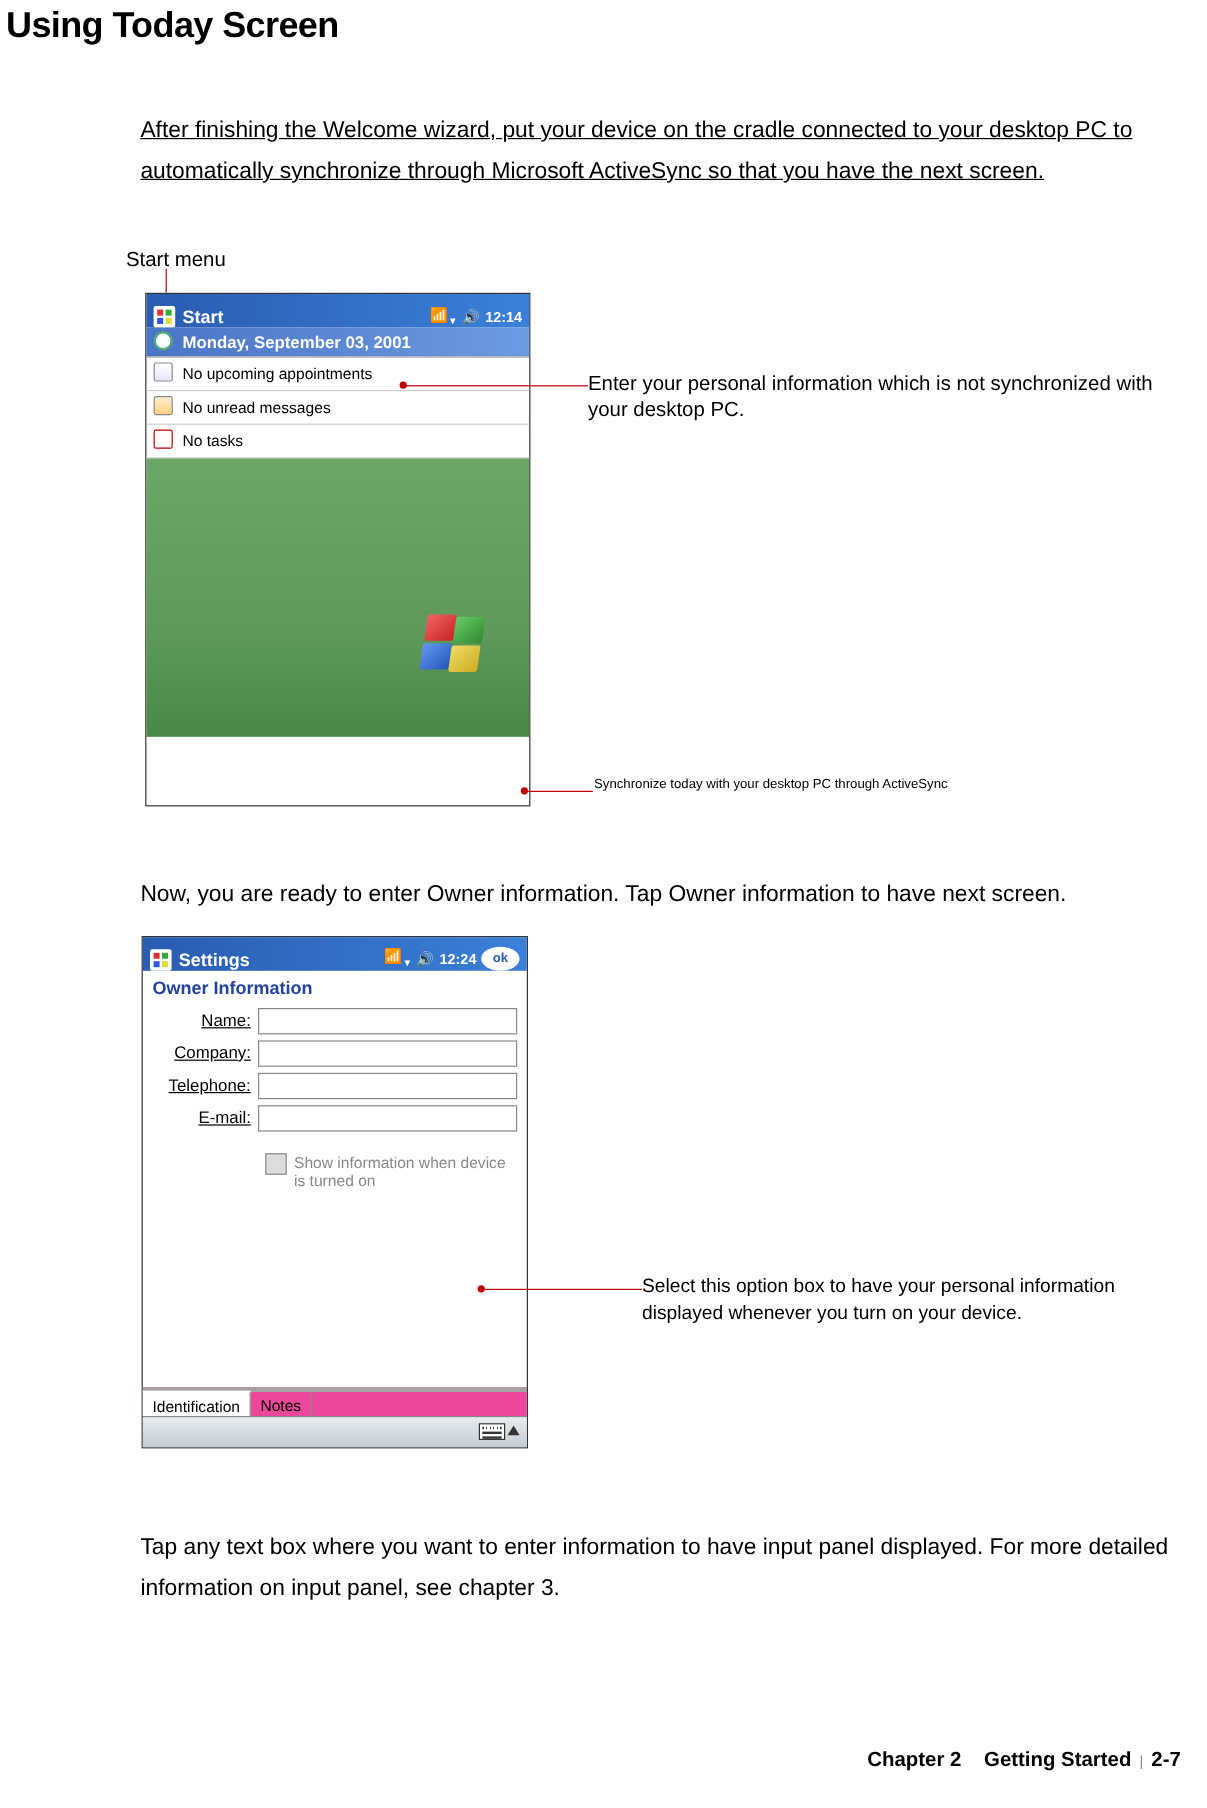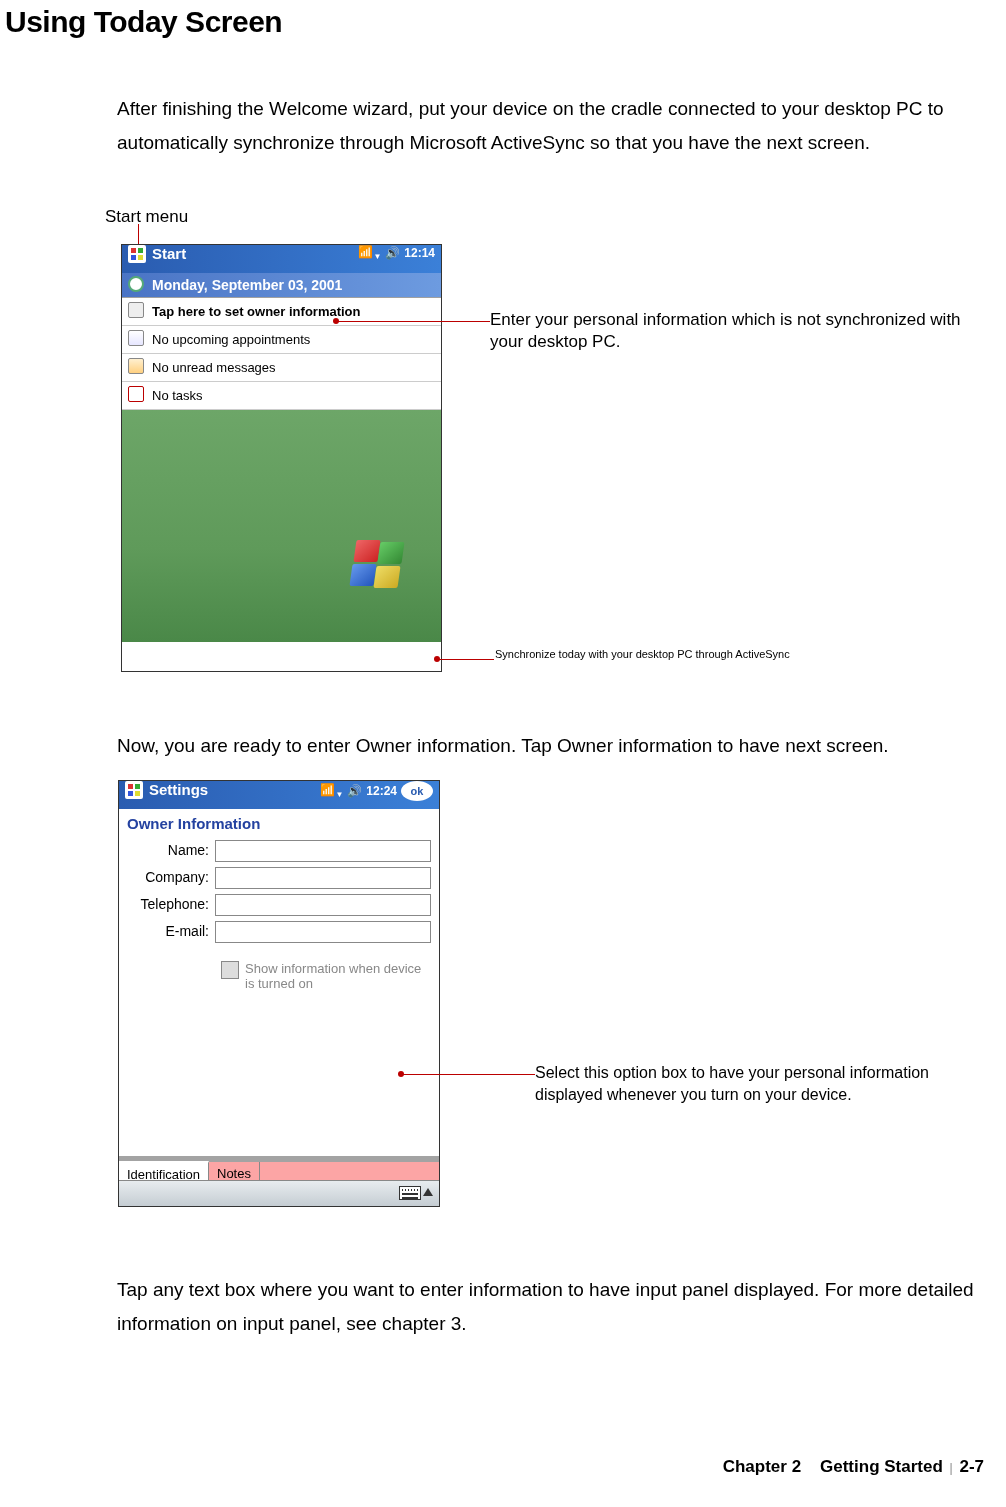--- a/index.html
+++ b/index.html
@@ -20,20 +20,21 @@
       left: 5px;
       letter-spacing: -0.5px;
     }
     .intro-para {
       position: absolute;
       top: 92px;
       left: 117px;
       width: 870px;
       font-size: 19px;
       line-height: 34px;
+      text-decoration: underline;
     }
     .label-start-menu {
       position: absolute;
       top: 207px;
       left: 105px;
       font-size: 17px;
     }
     .leader-start-menu {
       position: absolute;
       top: 224px;
@@ -49,21 +50,21 @@
       left: 121px;
       width: 321px;
       height: 428px;
       background: #fff;
       border: 1px solid #333;
     }
     .titlebar {
       background: linear-gradient(to right, #2a5cb0, #3b80d8);
       height: 28px;
       display: flex;
-      align-items: flex-start;
+      align-items: flex-end;
       color: #fff;
       font-weight: bold;
       font-size: 15px;
       padding: 0 6px;
       font-family: Tahoma, Arial, sans-serif;
     }
     .win-flag {
       width: 18px;
       height: 18px;
       background: #fff;
@@ -243,20 +244,21 @@
       padding: 6px 8px 4px;
     }
     .form-area {
       padding: 4px 8px;
     }
     .form-row {
       display: flex;
       margin-bottom: 5px;
       font-size: 14px;
       font-family: Tahoma, Arial, sans-serif;
+      text-decoration: underline;
     }
     .form-label {
       width: 88px;
       text-align: right;
       padding-right: 6px;
       padding-top: 2px;
     }
     .form-input {
       flex: 1;
       border: 1px solid #888;
@@ -279,25 +281,25 @@
       background: #ddd;
       margin-right: 6px;
       flex-shrink: 0;
     }
     .tabs-row {
       position: absolute;
       bottom: 26px;
       left: 0;
       width: 100%;
       height: 24px;
-      border-top: 6px solid #a3a3a3;
+      border-top: 4px solid #a3a3a3;
       display: flex;
       font-size: 13px;
       font-family: Tahoma, Arial, sans-serif;
-      background: #fca5a5;
+      background: #ec4899;
     }
     .tab {
       padding: 4px 8px;
       border-right: 1px solid #888;
     }
     .tab.active { background: #fff; border-top: 2px solid #fff; margin-top: -1px; }
     .kbd-bar {
       position: absolute;
       bottom: 0; left: 0;
       width: 100%;
@@ -404,24 +406,20 @@
     <span class="title-text">Start</span>
     <span class="status-icons">
       <span>📶<sub class="sig-off"></sub></span>
       <span>🔊</span>
       <span>12:14</span>
     </span>
   </div>
   <div class="date-row">
     <span class="clock-icon"></span>
     <span>Monday, September 03, 2001</span>
-  </div>
-  <div class="today-row bold">
-    <span class="row-icon"></span>
-    <span>Tap here to set owner information</span>
   </div>
   <div class="today-row">
     <span class="row-icon calendar"></span>
     <span>No upcoming appointments</span>
   </div>
   <div class="today-row">
     <span class="row-icon mail"></span>
     <span>No unread messages</span>
   </div>
   <div class="today-row">

